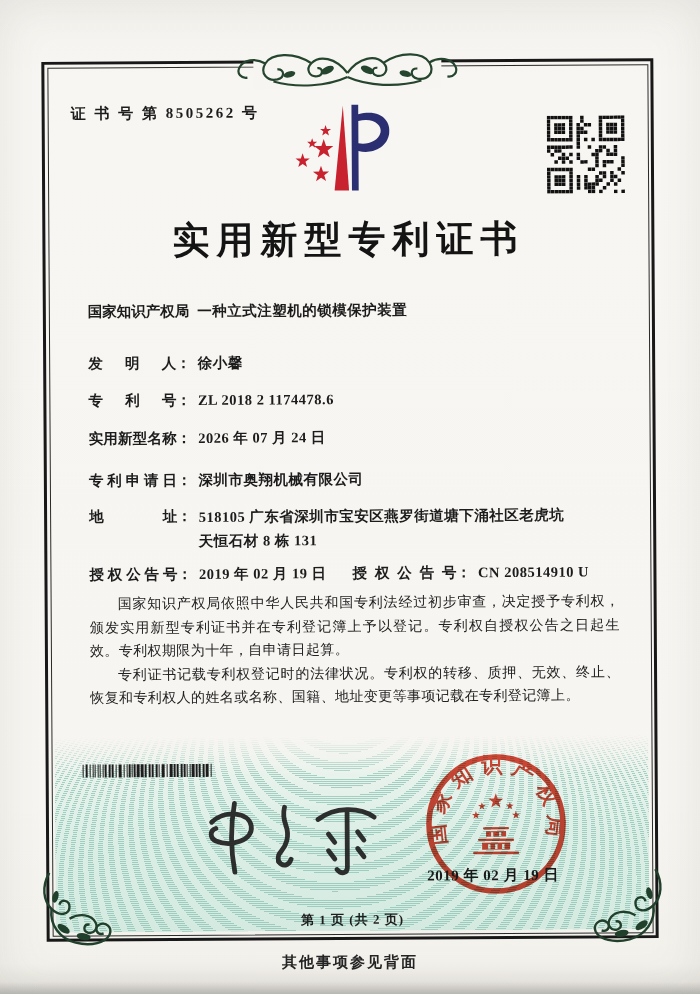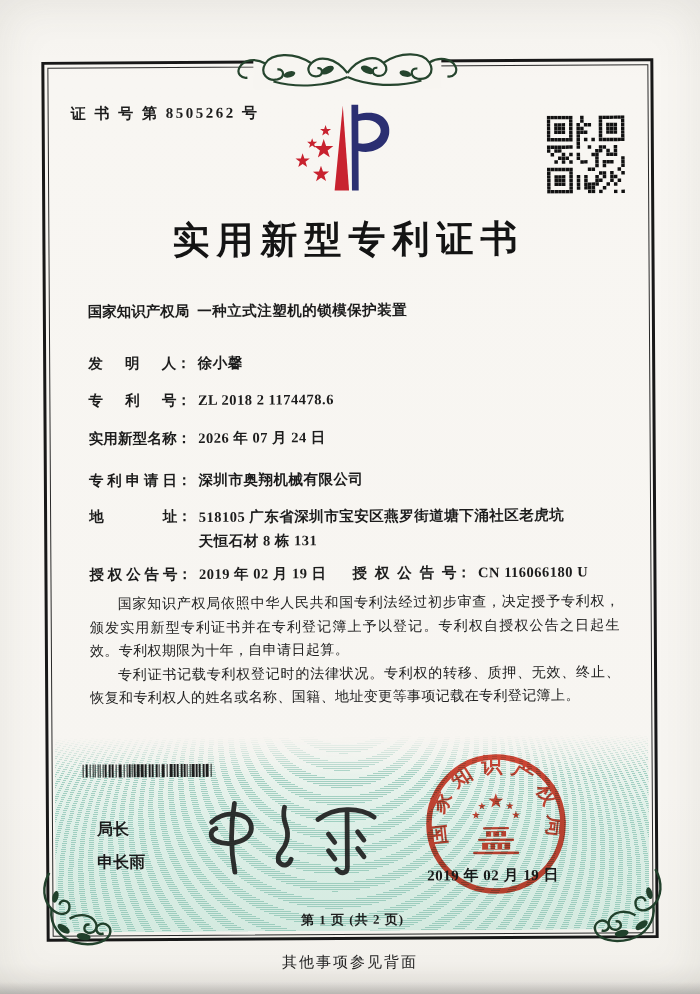--- a/index.html
+++ b/index.html
@@ -86,21 +86,21 @@
     position:absolute;left:0;right:0;bottom:8px;z-index:2;text-align:center;
     font-size:13px;font-weight:600;letter-spacing:1px;color:#1d1d1d;
   }
   
   .orn-top{position:absolute;left:50%;top:-16px;margin-left:-120px;width:240px;height:46px;z-index:5;}
   .orn-bl{position:absolute;left:-10px;bottom:-12px;width:84px;height:84px;z-index:5;}
   .orn-br{position:absolute;right:-10px;bottom:-12px;width:84px;height:84px;z-index:5;}
   
   .back-note{
     position:absolute;left:0;right:0;top:953px;text-align:center;
-    font-size:15px;font-weight:400;letter-spacing:2px;color:#242424;
+    font-size:15px;font-weight:700;letter-spacing:2px;color:#242424;
   }
   .hidden-defs{position:absolute;width:0;height:0;overflow:hidden;}
 </style>
 </head>
 <body>
 
 <svg class="hidden-defs" aria-hidden="true">
   <defs>
     <path id="st" d="M0,-10L2.35,-3.24L9.51,-3.09L3.8,1.24L5.88,8.09L0,4L-5.88,8.09L-3.8,1.24L-9.51,-3.09L-2.35,-3.24Z"></path>
     <g id="topHalf" stroke="#26452e" stroke-width="2.2" fill="none">
@@ -368,21 +368,21 @@
       <div class="frow r4">
         <span class="flabel">实用新型名称</span><span class="fsep">：</span><span class="fvalue">2026 年 07 月 24 日</span>
       </div>
       <div class="frow r5">
         <span class="flabel">专利申请日</span><span class="fsep">：</span><span class="fvalue">深圳市奥翔机械有限公司</span>
       </div>
       <div class="frow r6">
         <span class="flabel">地址</span><span class="fsep">：</span><span class="fvalue address">518105 广东省深圳市宝安区燕罗街道塘下涌社区老虎坑天恒石材 8 栋 131</span>
       </div>
       <div class="frow r7">
-        <span><span class="flabel">授权公告号</span><span class="fsep">：</span><span class="fvalue">2019 年 02 月 19 日</span></span><span class="g2"><span class="flabel">授权公告号</span><span class="fsep">：</span><span class="fvalue">CN 116066180 U</span></span>
+        <span><span class="flabel">授权公告号</span><span class="fsep">：</span><span class="fvalue">2019 年 02 月 19 日</span></span><span class="g2"><span class="flabel">授权公告号</span><span class="fsep">：</span><span class="fvalue">CN 208514910 U</span></span>
       </div>
     </div>
 
     <div class="paras">
       <p>国家知识产权局依照中华人民共和国专利法经过初步审查，决定授予专利权，颁发实用新型专利证书并在专利登记簿上予以登记。专利权自授权公告之日起生效。专利权期限为十年，自申请日起算。</p>
       <p>专利证书记载专利权登记时的法律状况。专利权的转移、质押、无效、终止、恢复和专利权人的姓名或名称、国籍、地址变更等事项记载在专利登记簿上。</p>
     </div>
 
     <div class="barcode" id="barcode">
         <span style="width:1px;margin-right:2px"></span>
@@ -420,24 +420,20 @@
         <span style="width:1px;margin-right:2px"></span>
         <span style="width:1px;margin-right:1px"></span>
         <span style="width:3px;margin-right:1px"></span>
         <span style="width:2px;margin-right:1px"></span>
         <span style="width:2px;margin-right:2px"></span>
         <span style="width:2px;margin-right:1px"></span>
         <span style="width:3px;margin-right:2px"></span>
         <span style="width:1px;margin-right:2px"></span>
       </div>
 
-    <div class="director">
-      <div>局长</div>
-      <div>申长雨</div>
-    </div>
 
     <svg class="signature" viewBox="0 0 190 80">
       <g stroke="#1f1f1f" stroke-width="4.6" fill="none" stroke-linecap="round" stroke-linejoin="round" opacity=".92">
         <path d="M38,8 C34,30 34,52 38,74"></path>
         <path d="M16,26 C28,14 52,16 54,30 C56,44 34,50 20,44 C14,41 14,34 20,32"></path>
         <path d="M86,12 C82,28 92,30 88,44 C85,56 78,54 80,64"></path>
         <path d="M80,64 C84,70 90,68 92,62"></path>
         <path d="M118,24 C134,12 158,12 172,22"></path>
         <path d="M146,16 L146,70 C146,76 140,77 136,72"></path>
         <path d="M128,38 L134,46"></path>

